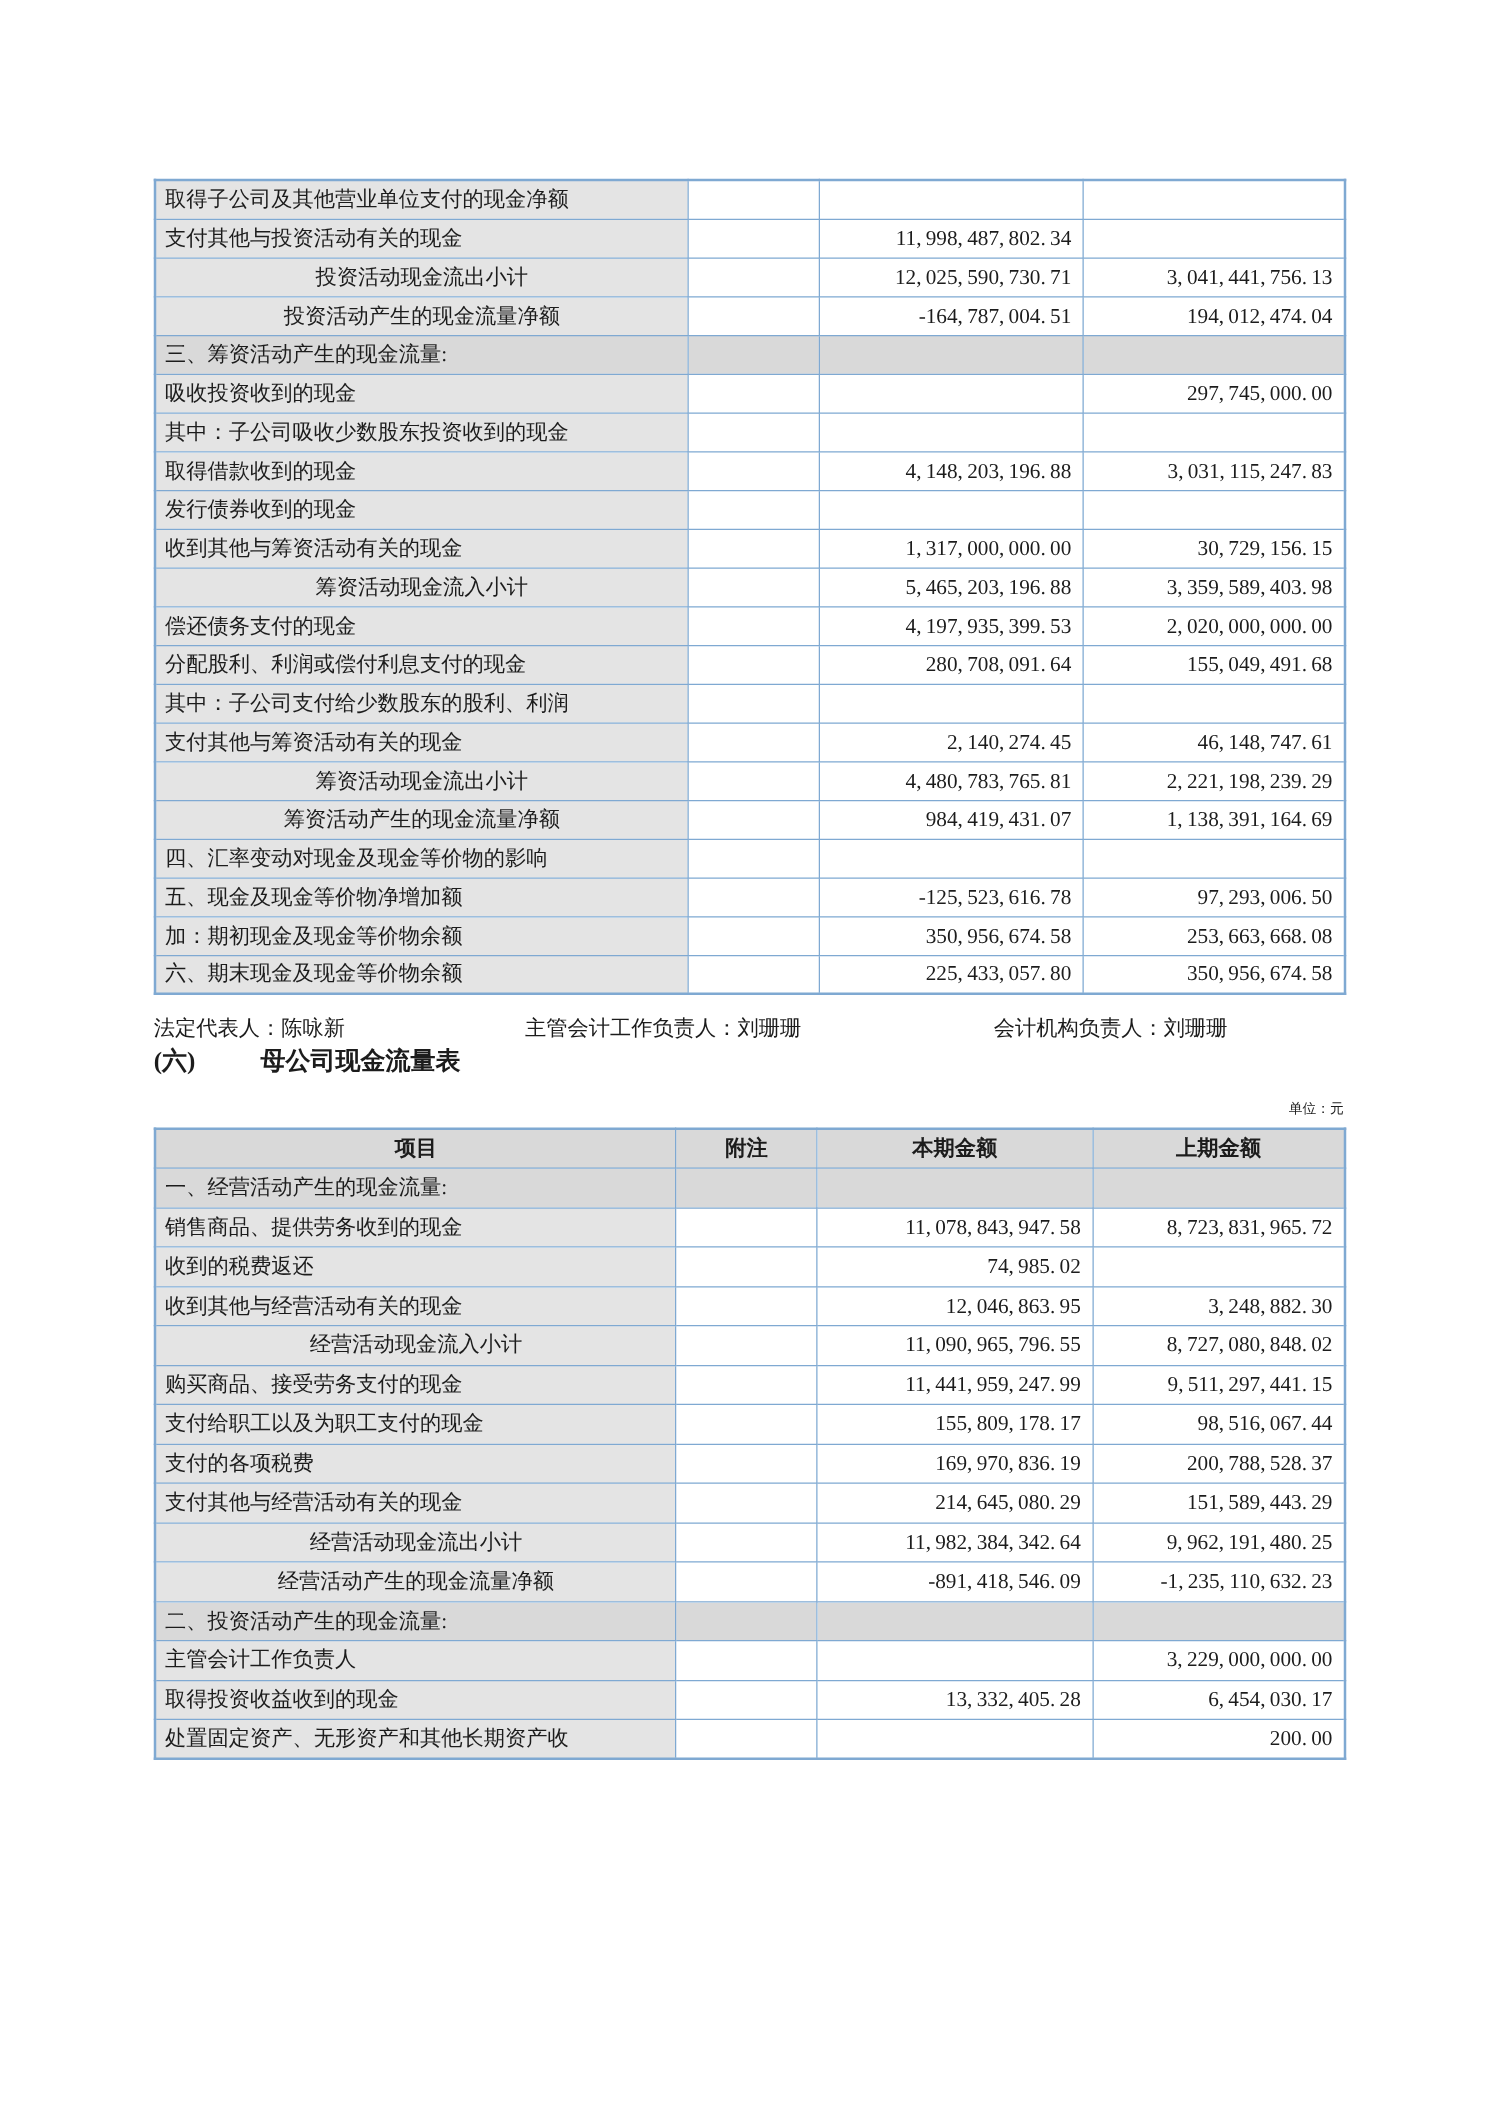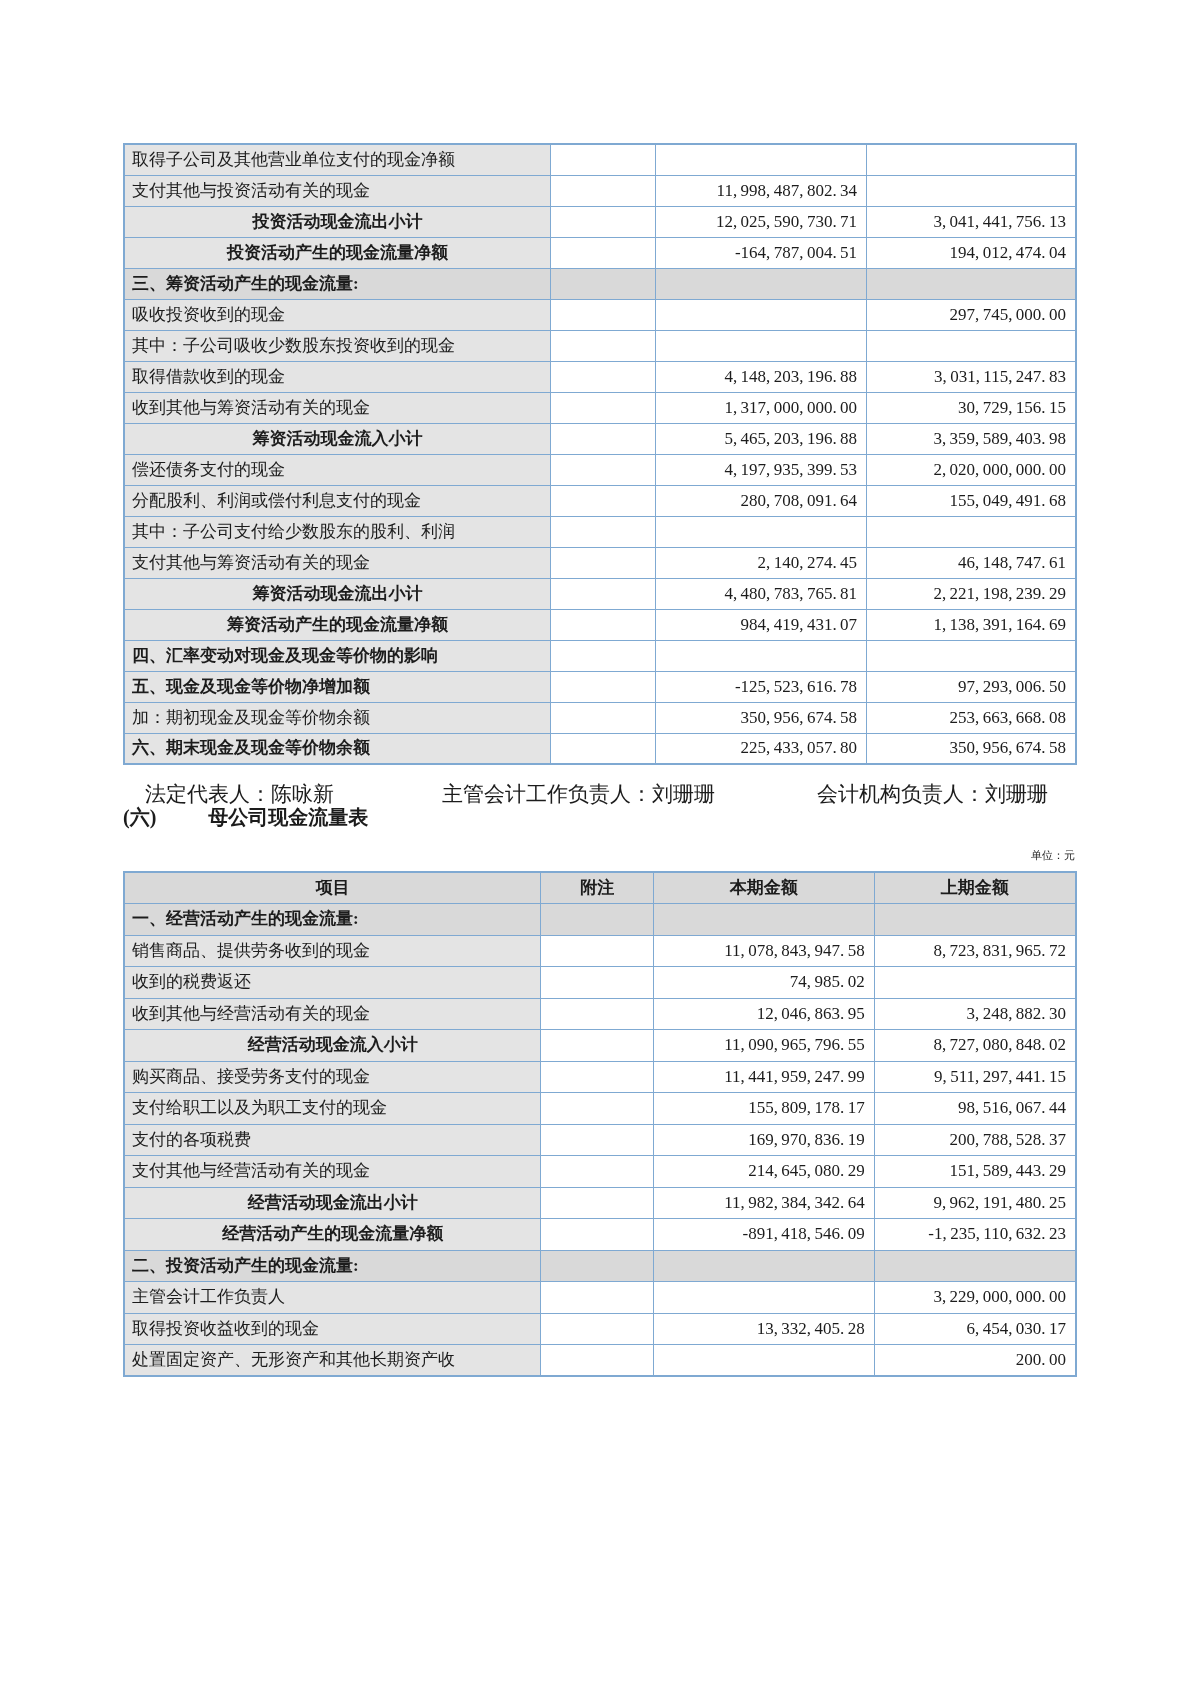--- a/index.html
+++ b/index.html
@@ -26,24 +26,24 @@
     border:1.5px solid var(--border-blue);
     height:31px;vertical-align:middle;
     font-size:17px;line-height:1.15;
     white-space:nowrap;overflow:hidden;
   }
   table.t2 td,table.t2 th{height:31.5px;}
   td.c1{background:var(--row-shade);text-align:left;padding:0 4px 0 7px;}
   td.c1.center{text-align:center;padding:0 2px;}
   td.note{text-align:center;}
   td.num{text-align:right;padding:0 9px 0 2px;font-size:17px;}
-  .bold{font-weight:bold;margin-left:44px;}
+  .bold{font-weight:normal;margin-left:44px;}
   tr.gray-row td{background:var(--section-shade);}
   .t2 th{background:var(--section-shade);font-weight:bold;text-align:center;padding:0 4px;}
-  .sig-row{position:relative;height:24px;margin-top:15px;font-size:21px;margin-left:22px;}
+  .sig-row{position:relative;height:24px;margin-top:15px;font-size:17px;}
   .sig-row span{position:absolute;top:0;white-space:nowrap;}
   .sig-1{left:0;}
   .sig-2{left:297px;}
   .sig-3{left:672px;}
   .section-heading{height:27px;font-size:20px;font-weight:bold;white-space:nowrap;}
   .sec-idx{display:inline-block;}
   .sec-title{display:inline-block;margin-left:47px;}
   .unit-label{margin-top:17px;height:23px;text-align:right;font-size:11px;padding-right:2px;}
 </style>
 </head>
@@ -100,20 +100,26 @@
             <td class="c1">其中：子公司吸收少数股东投资收到的现金</td>
             <td class="note"></td>
             <td class="num"></td>
             <td class="num"></td>
           </tr>
           <tr>
             <td class="c1">取得借款收到的现金</td>
             <td class="note"></td>
             <td class="num">4, 148, 203, 196. 88</td>
             <td class="num">3, 031, 115, 247. 83</td>
+          </tr>
+          <tr>
+            <td class="c1">发行债券收到的现金</td>
+            <td class="note"></td>
+            <td class="num"></td>
+            <td class="num"></td>
           </tr>
           <tr>
             <td class="c1">收到其他与筹资活动有关的现金</td>
             <td class="note"></td>
             <td class="num">1, 317, 000, 000. 00</td>
             <td class="num">30, 729, 156. 15</td>
           </tr>
           <tr>
             <td class="c1 bold center">筹资活动现金流入小计</td>
             <td class="note"></td>

